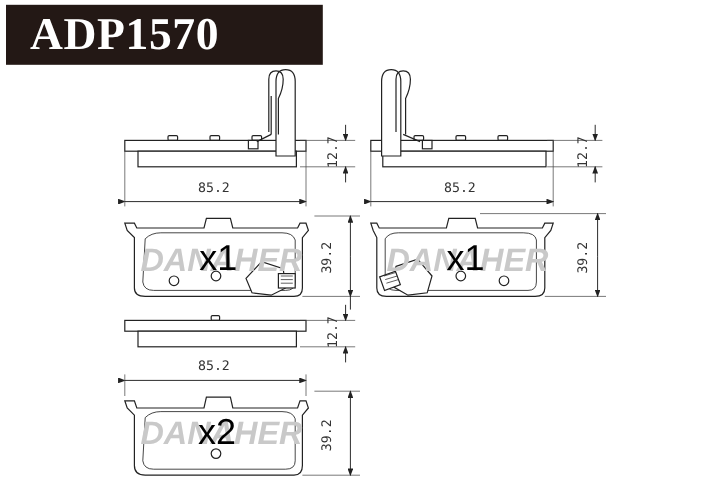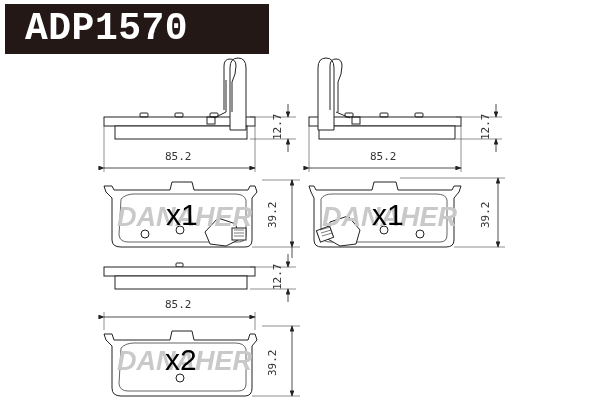--- a/index.html
+++ b/index.html
@@ -3,21 +3,21 @@
   <meta charset="utf-8">
   <style>
     html, body { margin: 0; padding: 0; background: #ffffff; }
     body { width: 600px; height: 400px; position: relative; overflow: hidden; font-family: "Liberation Sans", sans-serif; }
     .title-bar {
       position: absolute; left: 5px; top: 4px; width: 264px; height: 50px;
       background: #231815;
     }
     .title-text {
       position: absolute; left: 20px; top: 3px;
-      color: #ffffff; font-family: Liberation Mono, monospace; font-weight: bold;
+      color: #ffffff; font-family: Liberation Serif, serif; font-weight: bold;
       font-size: 38px; letter-spacing: 0.5px; line-height: 44px;
     }
     svg.drawing { position: absolute; left: 0; top: 0; }
     .dim { font-family: "DejaVu Sans Mono", monospace; font-size: 11px; fill: #333333; }
     .wm { font-family: "Liberation Sans", sans-serif; font-size: 27px; fill: #c9c9c9; font-style: italic; font-weight: bold; }
     .qty { font-family: "Liberation Sans", sans-serif; font-size: 30px; fill: #000000; }
   </style>
 </head>
 <body>
 

